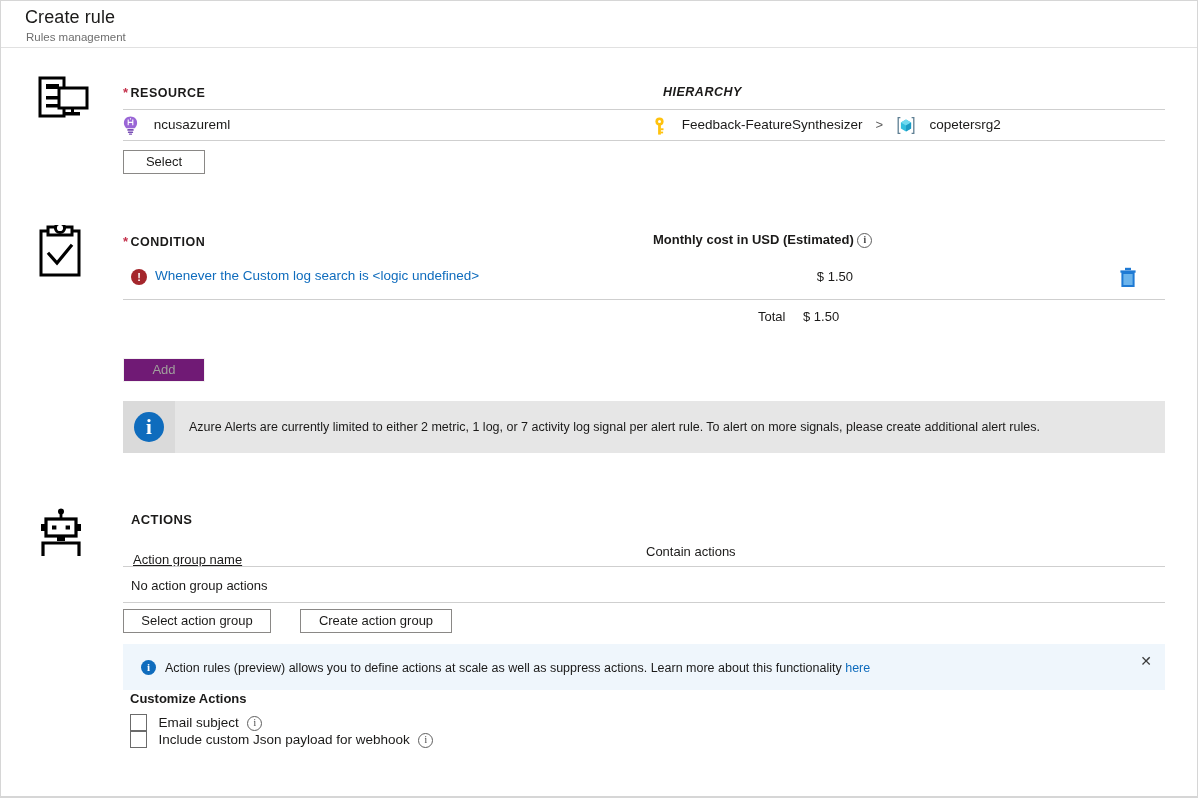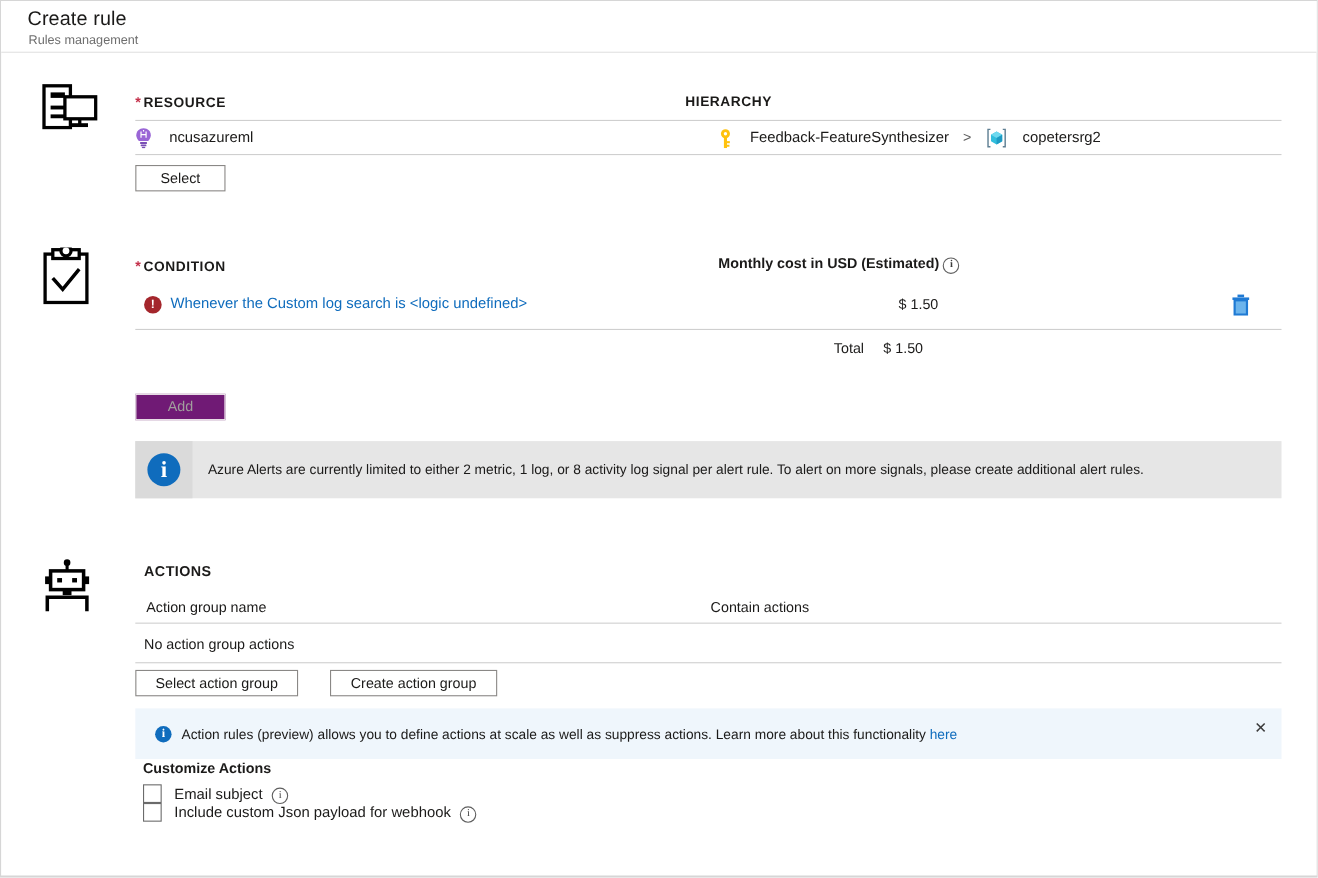--- a/index.html
+++ b/index.html
@@ -86,21 +86,21 @@
     text-transform: uppercase;
   }
   .req-star {
     color: #c4314b;
     font-weight: bold;
     margin-right: 2px;
     font-size: 13px;
   }
 
   .col-left   { position: absolute; left: 0;    top: 0; }
-  .col-right  { position: absolute; left: 500px; top: 0; }
+  .col-right  { position: absolute; left: 540px; top: 0; font-style: italic; }
 
   .hrule {
     position: absolute;
     left: 0;
     width: 1042px;
     height: 1px;
     background: #cfcfcf;
   }
 
   .row-text {
@@ -424,21 +424,21 @@
           <span style="position:absolute;left:635px;font-size:13px;color:#1b1a19;">Total</span>
           <span style="position:absolute;left:680px;font-size:13px;color:#1b1a19;">$ 1.50</span>
         </div>
 
         <button class="btn disabled" style="position:absolute;left:0;top:150px;width:82px;">Add</button>
 
         <div class="gray-banner" style="top:193px;">
           <div class="iconbox">
             <span class="info-glyph">i</span>
           </div>
-          <div class="btext">Azure Alerts are currently limited to either 2 metric, 1 log, or 8 activity log signal per alert rule. To alert on more signals, please create additional alert rules.</div>
+          <div class="btext">Azure Alerts are currently limited to either 2 metric, 1 log, or 7 activity log signal per alert rule. To alert on more signals, please create additional alert rules.</div>
         </div>
       </div>
     </div>
 
     <div class="section" style="top:408px;height:240px;">
 
       <div class="sec-icon" style="top:52px;">
         <svg width="48" height="48" viewBox="0 0 48 48" aria-hidden="true">
           <circle cx="24" cy="3.5" r="3" fill="#000000"></circle>
           <rect x="22.6" y="5" width="2.8" height="6" fill="#000000"></rect>
@@ -449,21 +449,21 @@
           <rect x="28.6" y="17.5" width="4.4" height="4" fill="#000000"></rect>
           <rect x="20" y="28" width="8" height="5" fill="#000000"></rect>
           <path d="M6 48 L6 35 L42 35 L42 48" stroke="#000000" stroke-width="3.2" fill="none"></path>
         </svg>
       </div>
 
       <div class="sec-body" style="top:0;">
 
         <div style="position:absolute;left:8px;top:56px;font-size:13px;font-weight:bold;letter-spacing:0.4px;color:#1b1a19;">ACTIONS</div>
 
-        <div class="tbl-head" style="position:absolute;left:10px;top:88px;">Action group name</div>
+        <div class="tbl-head" style="position:absolute;left:10px;top:96px;text-decoration:underline;">Action group name</div>
         <div class="tbl-head" style="position:absolute;left:523px;top:88px;">Contain actions</div>
 
         <div class="hrule" style="top:110px;"></div>
 
         <div class="tbl-cell" style="position:absolute;left:8px;top:122px;">No action group actions</div>
 
         <div class="hrule" style="top:146px;"></div>
 
         <button class="btn" style="position:absolute;left:0;top:153px;width:148px;">Select action group</button>
         <button class="btn" style="position:absolute;left:177px;top:153px;width:152px;">Create action group</button>

